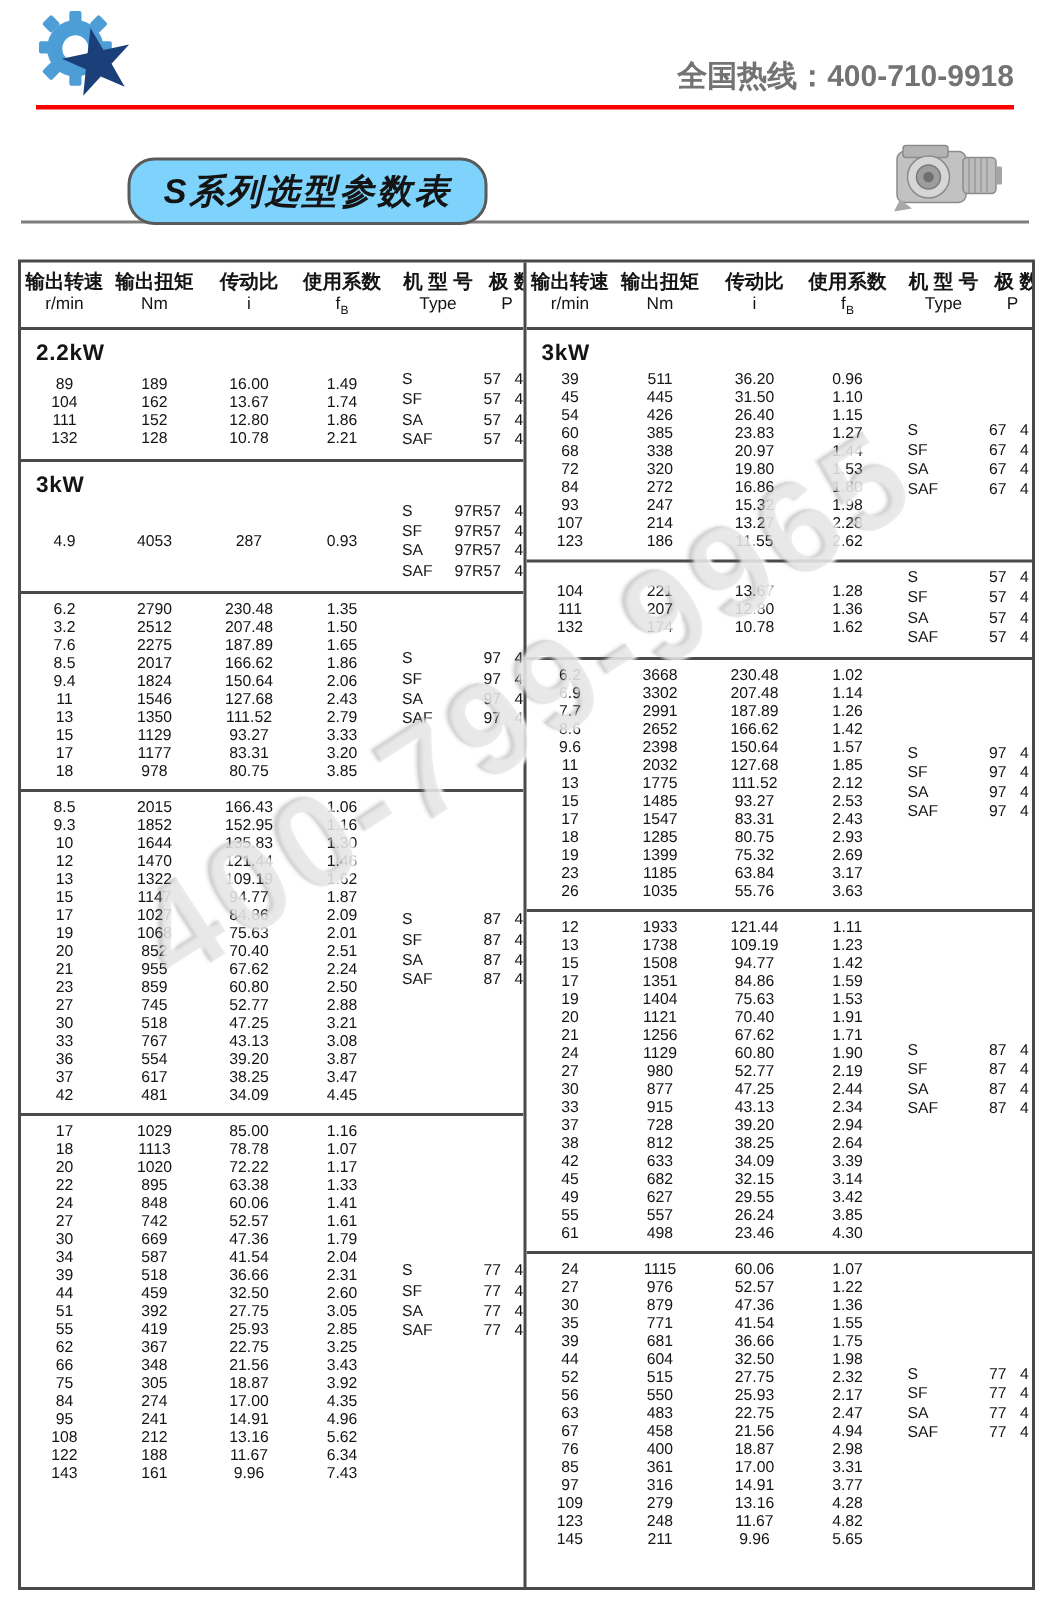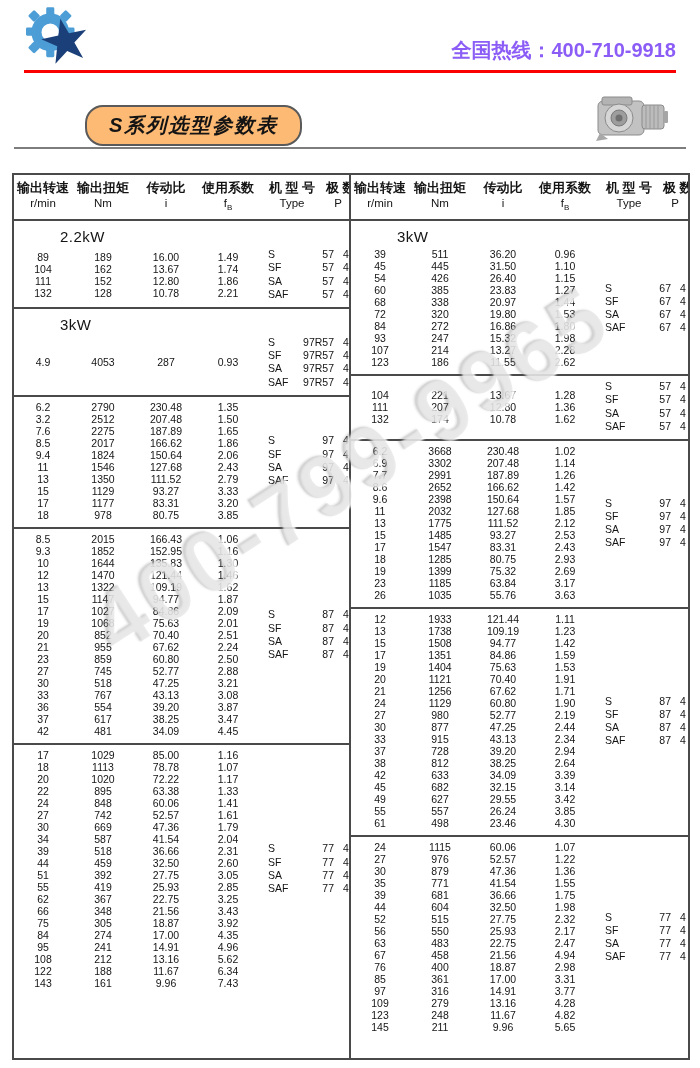--- a/index.html
+++ b/index.html
@@ -3,46 +3,46 @@
 <meta charset="utf-8">
 <style>
   * { margin:0; padding:0; box-sizing:border-box; }
   html,body { width:700px; background:#ffffff; font-family:"Liberation Sans","DejaVu Sans",sans-serif; color:#141414; }
   body { position:relative; height:1068px; overflow:hidden; }
 
   
   .hdr { display:flex; align-items:center; padding:8px 24px 0 22px; height:66px; }
   .logo { width:70px; height:62px; flex:0 0 auto; }
   .company { font-size:27px; font-weight:bold; letter-spacing:1px; margin-left:8px; white-space:nowrap; }
-  .hotline { margin-left:auto; align-self:flex-end; padding-bottom:2px; font-size:20px; font-weight:bold; color:#8b5cf6; white-space:nowrap; }
+  .hotline { margin-left:auto; align-self:flex-end; padding-bottom:2px; font-size:20px; font-weight:bold; color:#737373; white-space:nowrap; }
   .red-line { height:3px; background:#fb0000; margin:4px 24px 0 24px; }
 
   
   .title-band { position:relative; height:72px; margin-top:2px; }
-  .title-box { position:absolute; left:85px; top:30px; border:2px solid #5a5a5a; border-radius:18px; padding:5px 22px; font-size:20px; font-weight:bold; font-style:italic; letter-spacing:2px; background:#fdba74; }
+  .title-box { position:absolute; left:85px; top:30px; border:2px solid #5a5a5a; border-radius:18px; padding:5px 22px; font-size:23px; font-weight:bold; font-style:italic; letter-spacing:2px; background:#7dd3fc; }
   .product-img { position:absolute; right:30px; top:14px; }
   .gray-line { height:2px; background:#7d7d7d; margin:0 14px; }
 
   
   .watermark { position:absolute; left:50%; top:470px; transform:translate(-50%,-50%) rotate(-33deg); font-size:88px; font-weight:bold; letter-spacing:4px; color:rgba(135,135,135,0.16); text-shadow:2px 2px 2px rgba(255,255,255,0.85), -1px -1px 2px rgba(90,90,90,0.18); white-space:nowrap; pointer-events:none; z-index:5; }
 
   
   .table-box { margin:24px 10px 0 12px; height:887px; border:2px solid #4a4a4a; display:flex; background:#fff; }
   .half { width:50%; height:100%; overflow:hidden; }
   .half.left { border-right:2px solid #4a4a4a; }
 
   .thead { display:grid; grid-template-columns:58px 62px 64px 60px 68px 24px; border-bottom:2px solid #4a4a4a; padding:5px 0 4px 0; }
   .th { text-align:center; }
   .th-cn { font-size:13px; font-weight:bold; line-height:16px; white-space:nowrap; }
   .th-unit { font-size:11.5px; line-height:15px; }
   .th-unit sub { font-size:8px; }
 
   .segment + .segment { border-top:2px solid #4a4a4a; }
   .segment { padding:4px 0 6px 0; }
-  .power-title { font-size:15px; font-weight:normal; padding:3px 0 3px 10px; letter-spacing:0.5px;margin-left:36px; }
+  .power-title { font-size:15px; font-weight:bold; padding:3px 0 3px 10px; letter-spacing:0.5px; }
 
   .block { display:flex; align-items:center; }
   .rows { width:244px; flex:0 0 auto; }
   .row { display:grid; grid-template-columns:58px 62px 64px 60px; height:12px; line-height:12px; }
   .cell { text-align:center; font-size:10.5px; }
 
   .types { flex:1; display:flex; flex-direction:column; justify-content:center; padding-left:10px; }
   .type-row { display:flex; align-items:center; height:13.2px; line-height:13.2px; font-size:10.5px; }
   .type-name { width:66px; display:flex; justify-content:space-between; }
   .type-p { width:24px; margin-left:auto; text-align:center; }

